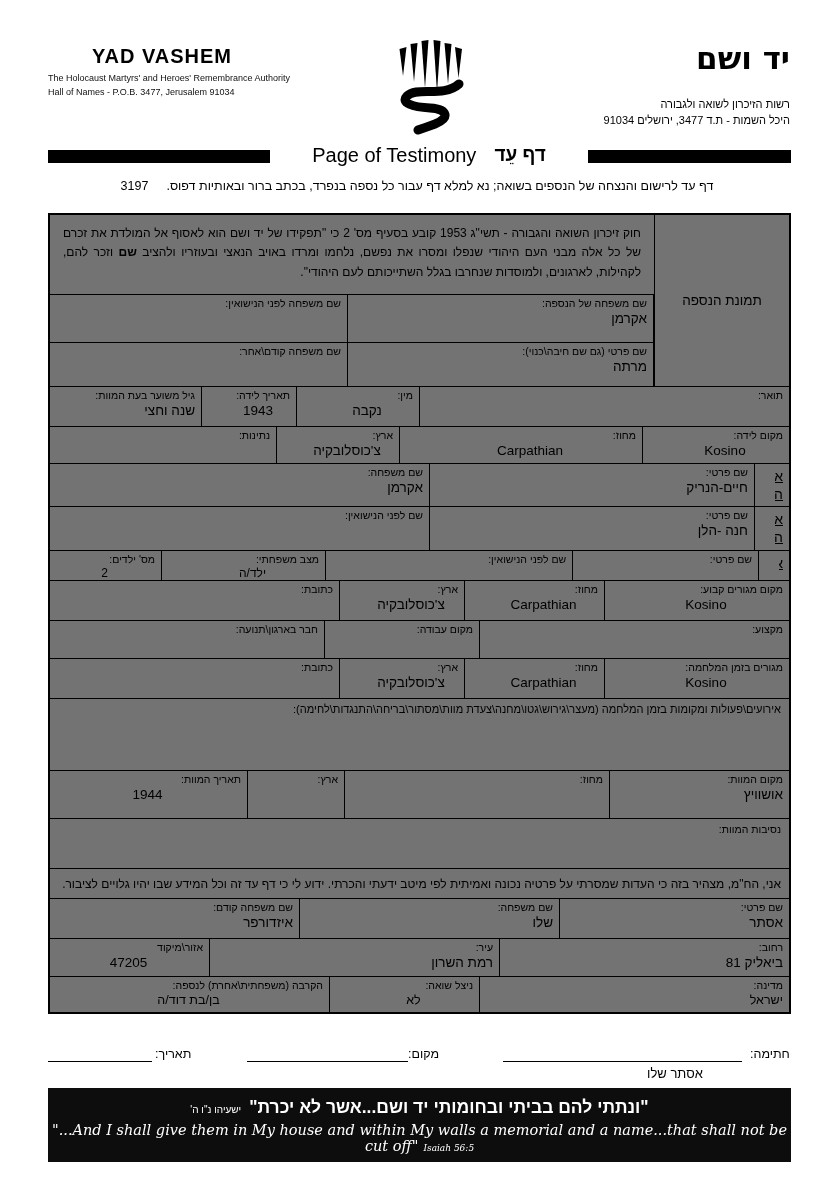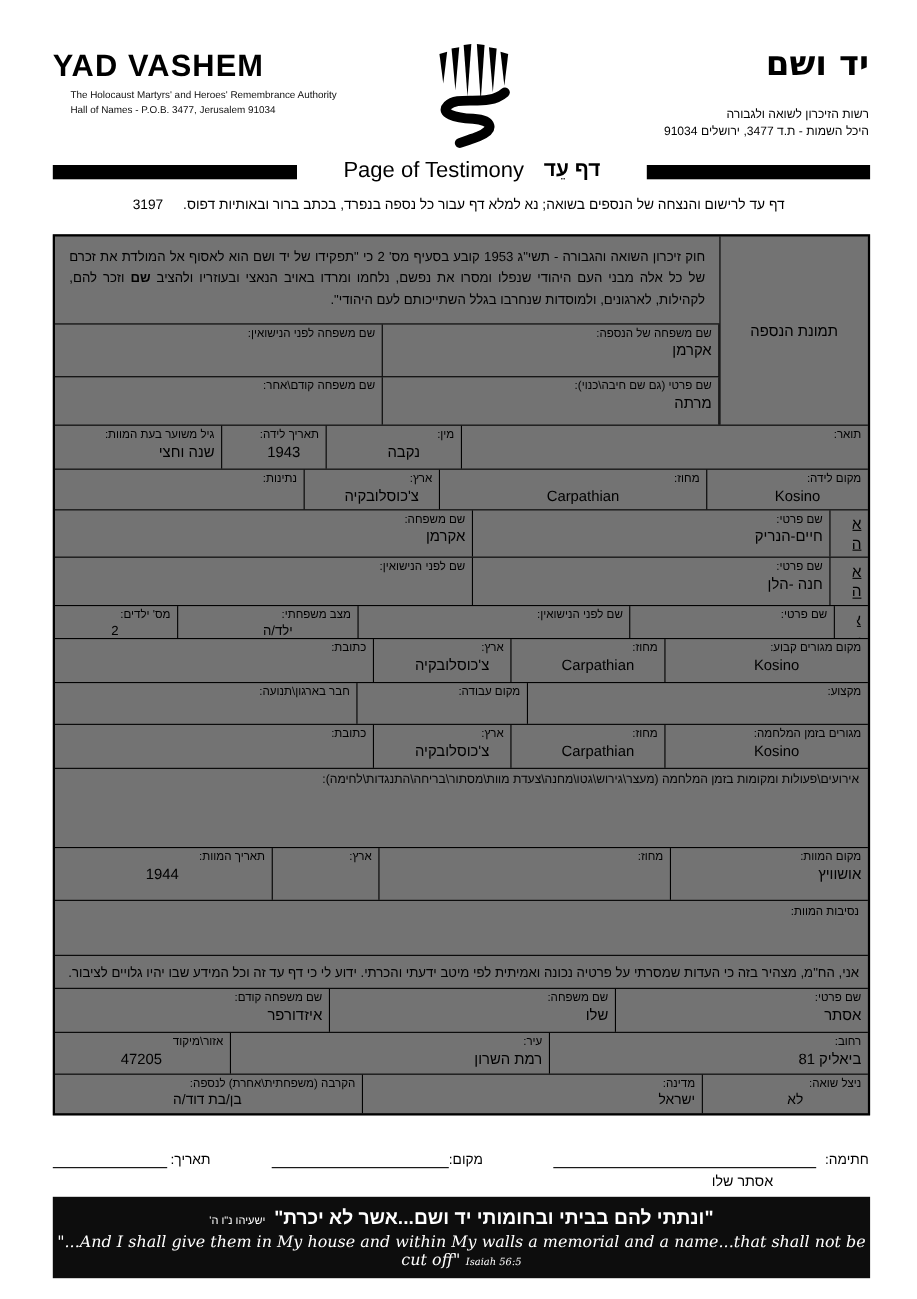--- a/index.html
+++ b/index.html
@@ -2,22 +2,22 @@
 <html><head>
 <meta charset="utf-8">
 <style>
   html,body{margin:0;padding:0;background:#fff;}
   .page{position:relative;width:834px;height:1181px;background:#fff;color:#000;
         font-family:"Liberation Sans","DejaVu Sans",sans-serif;overflow:hidden;}
   .page *{box-sizing:border-box;}
 
   
   .hdr-left{position:absolute;left:48px;top:46px;}
-  .hdr-left .big{font-size:28px;font-weight:bold;letter-spacing:1px;line-height:1;}
-  .hdr-left .sm{font-size:9px;margin-top:6px;line-height:1.55;color:#111;margin-left:16px;}
+  .hdr-left .big{font-size:20px;font-weight:bold;letter-spacing:1px;line-height:1;margin-left:44px;}
+  .hdr-left .sm{font-size:9px;margin-top:6px;line-height:1.55;color:#111;}
   .logo{position:absolute;left:393px;top:34px;width:72px;height:104px;}
   .hdr-right{position:absolute;right:44px;top:42px;text-align:right;direction:rtl;}
   .hdr-right .big{font-size:31px;font-weight:bold;font-family:"DejaVu Serif","DejaVu Sans",serif;line-height:1.05;}
   .hdr-right .sm{font-size:11px;margin-top:21px;line-height:1.5;}
 
   .bar{position:absolute;top:150px;height:13px;background:#000;}
   .bar.l{left:48px;width:222px;}
   .bar.r{left:588px;width:203px;}
   .titlebox{position:absolute;left:270px;top:139px;width:318px;height:32px;
             display:flex;align-items:center;justify-content:center;gap:18px;}
@@ -349,28 +349,28 @@
         <span class="lbl">רחוב:</span>
         <div class="val">ביאליק 81</div>
       </div>
     </div>
 
     <div class="row" style="height:35px;">
       <div class="cell" style="width:280px;">
         <span class="lbl">הקרבה (משפחתית\אחרת) לנספה:</span>
         <div class="val c" style="font-size:12.5px;">בן/בת דוד/ה</div>
       </div>
-      <div class="cell flex1">
-        <span class="lbl">מדינה:</span>
-        <div class="val" style="font-size:12.5px;">ישראל</div>
-      </div>
       <div class="cell" style="width:130px;">
         <span class="lbl">ניצל שואה:</span>
         <div class="val c" style="font-size:12.5px;">לא</div>
       </div>
+      <div class="cell flex1">
+        <span class="lbl">מדינה:</span>
+        <div class="val" style="font-size:12.5px;">ישראל</div>
+      </div>
     </div>
   </div>
 
   <div class="siglbl" style="left:750px;">חתימה:</div>
   <div class="sigline" style="left:503px;width:239px;"></div>
   <div class="signame">אסתר שלו</div>
 
   <div class="siglbl" style="left:408px;">מקום:</div>
   <div class="sigline" style="left:247px;width:161px;"></div>
 

